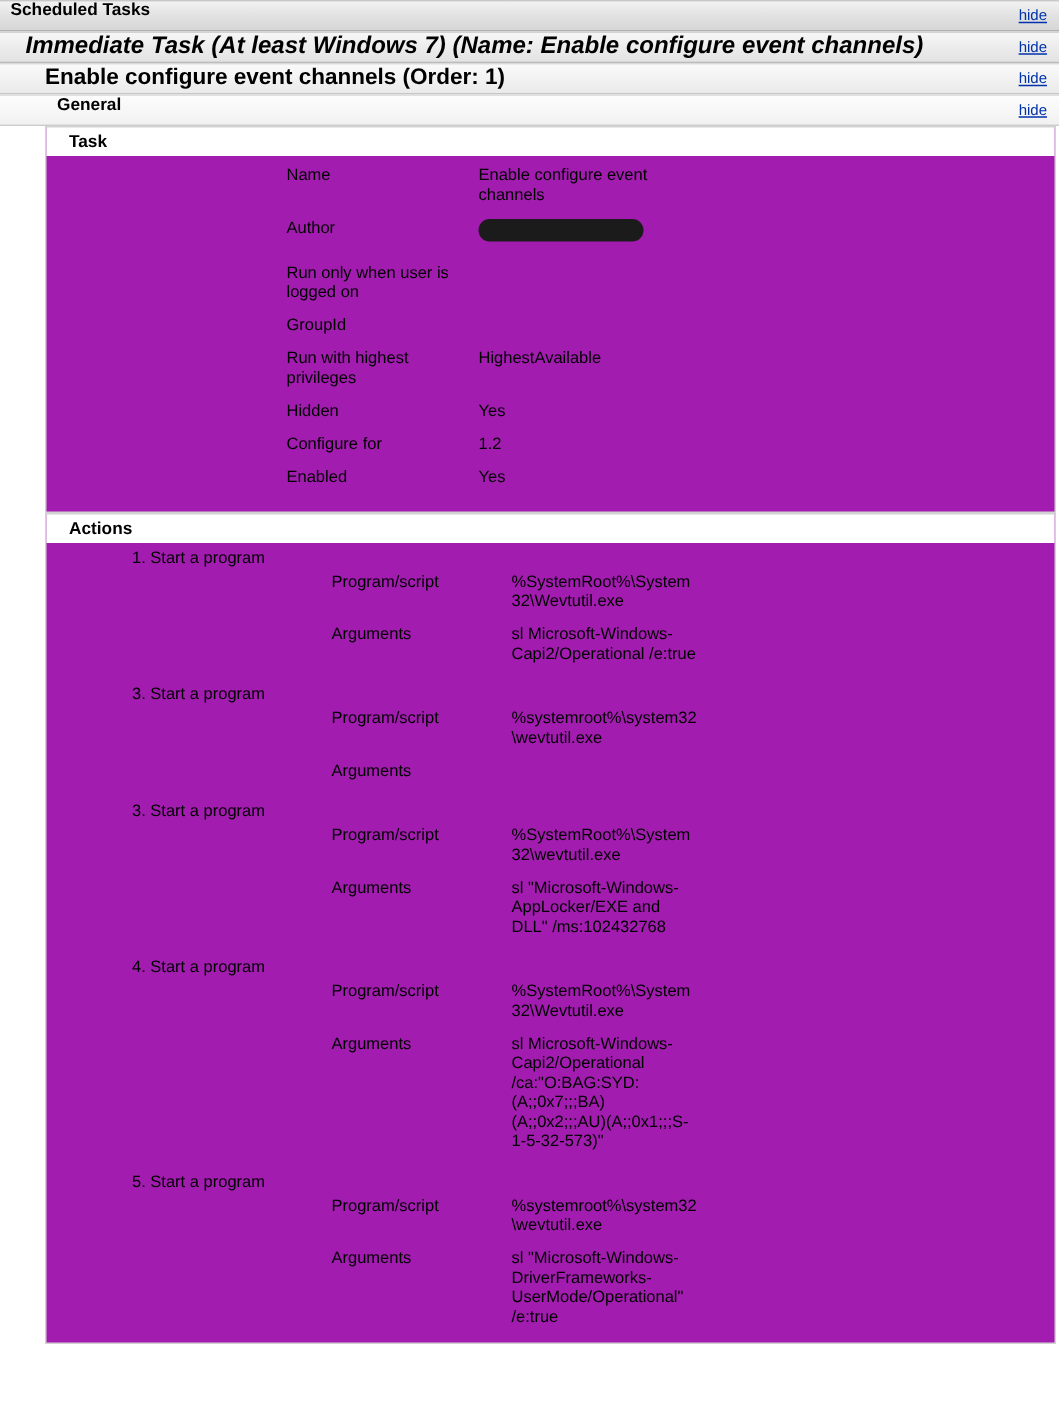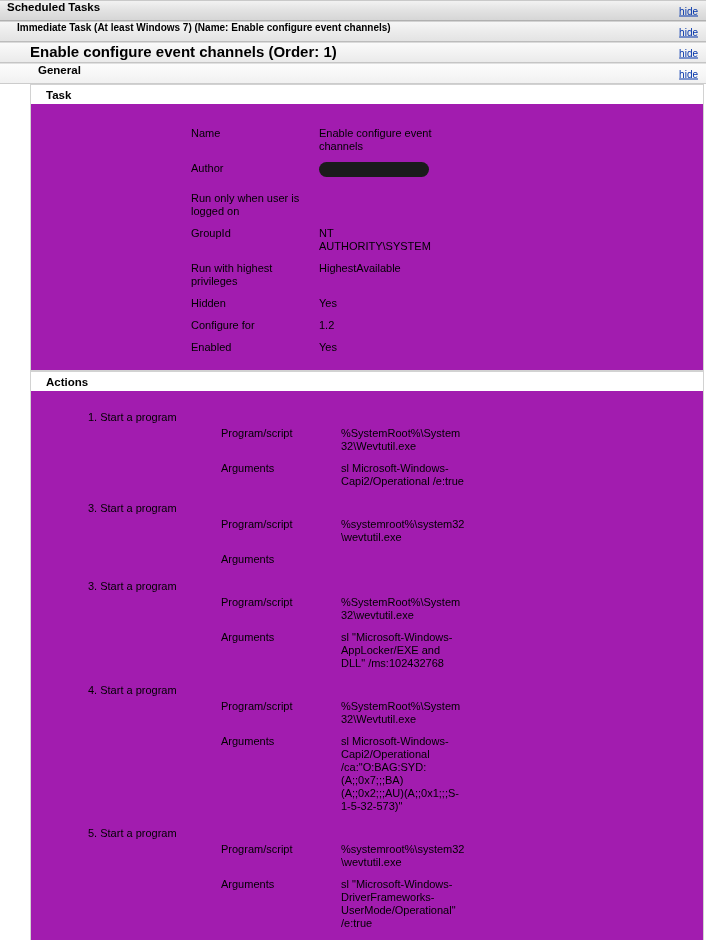--- a/index.html
+++ b/index.html
@@ -55,22 +55,23 @@
     padding-left: 7px;
   }
 
   .bar-l2 {
     height: 21px;
     background: linear-gradient(to bottom, #f6f6f6 0%, #ececec 50%, #e3e3e3 100%);
     border-top: 1px solid #d2d2d2;
     border-bottom: 1px solid #bcbcbc;
   }
   .bar-l2 .bar-title {
-    font-size: 10px;
+    font-size: 16px;
     padding-left: 17px;
+    font-style: italic;
   }
 
   .bar-l3 {
     height: 21px;
     background: linear-gradient(to bottom, #fafafa 0%, #f2f2f2 50%, #eaeaea 100%);
     border-top: 1px solid #dadada;
     border-bottom: 1px solid #c5c5c5;
   }
   .bar-l3 .bar-title {
     font-size: 15px;
@@ -99,21 +100,20 @@
   }
   .section-head {
     font-weight: bold;
     font-size: 11.5px;
     padding: 4px 0 3px 15px;
     background: #ffffff;
     border-top: 1px solid #d2d2d2;
   }
   .section-body {
     padding: 0 0 8px 0;
-    margin-top: 16px;
   }
 
   
   .prow {
     display: flex;
     align-items: flex-start;
     padding: 0;
     margin: 0 0 2px 0;
   }
   .pname {
@@ -199,21 +199,20 @@
           </div>
           <div class="spacer-6"></div>
           <div class="spacer-6"></div>
           <div class="prow">
             <div class="pname">Run only when user is logged on</div>
             <div class="pval"></div>
           </div>
           <div class="spacer-6"></div>
           <div class="prow">
             <div class="pname">GroupId</div>
-            <div class="pval">NT AUTHORITY\SYSTEM</div>
           </div>
           <div class="spacer-6"></div>
           <div class="prow">
             <div class="pname">Run with highest privileges</div>
             <div class="pval">HighestAvailable</div>
           </div>
           <div class="spacer-6"></div>
           <div class="prow">
             <div class="pname">Hidden</div>
             <div class="pval">Yes</div>

